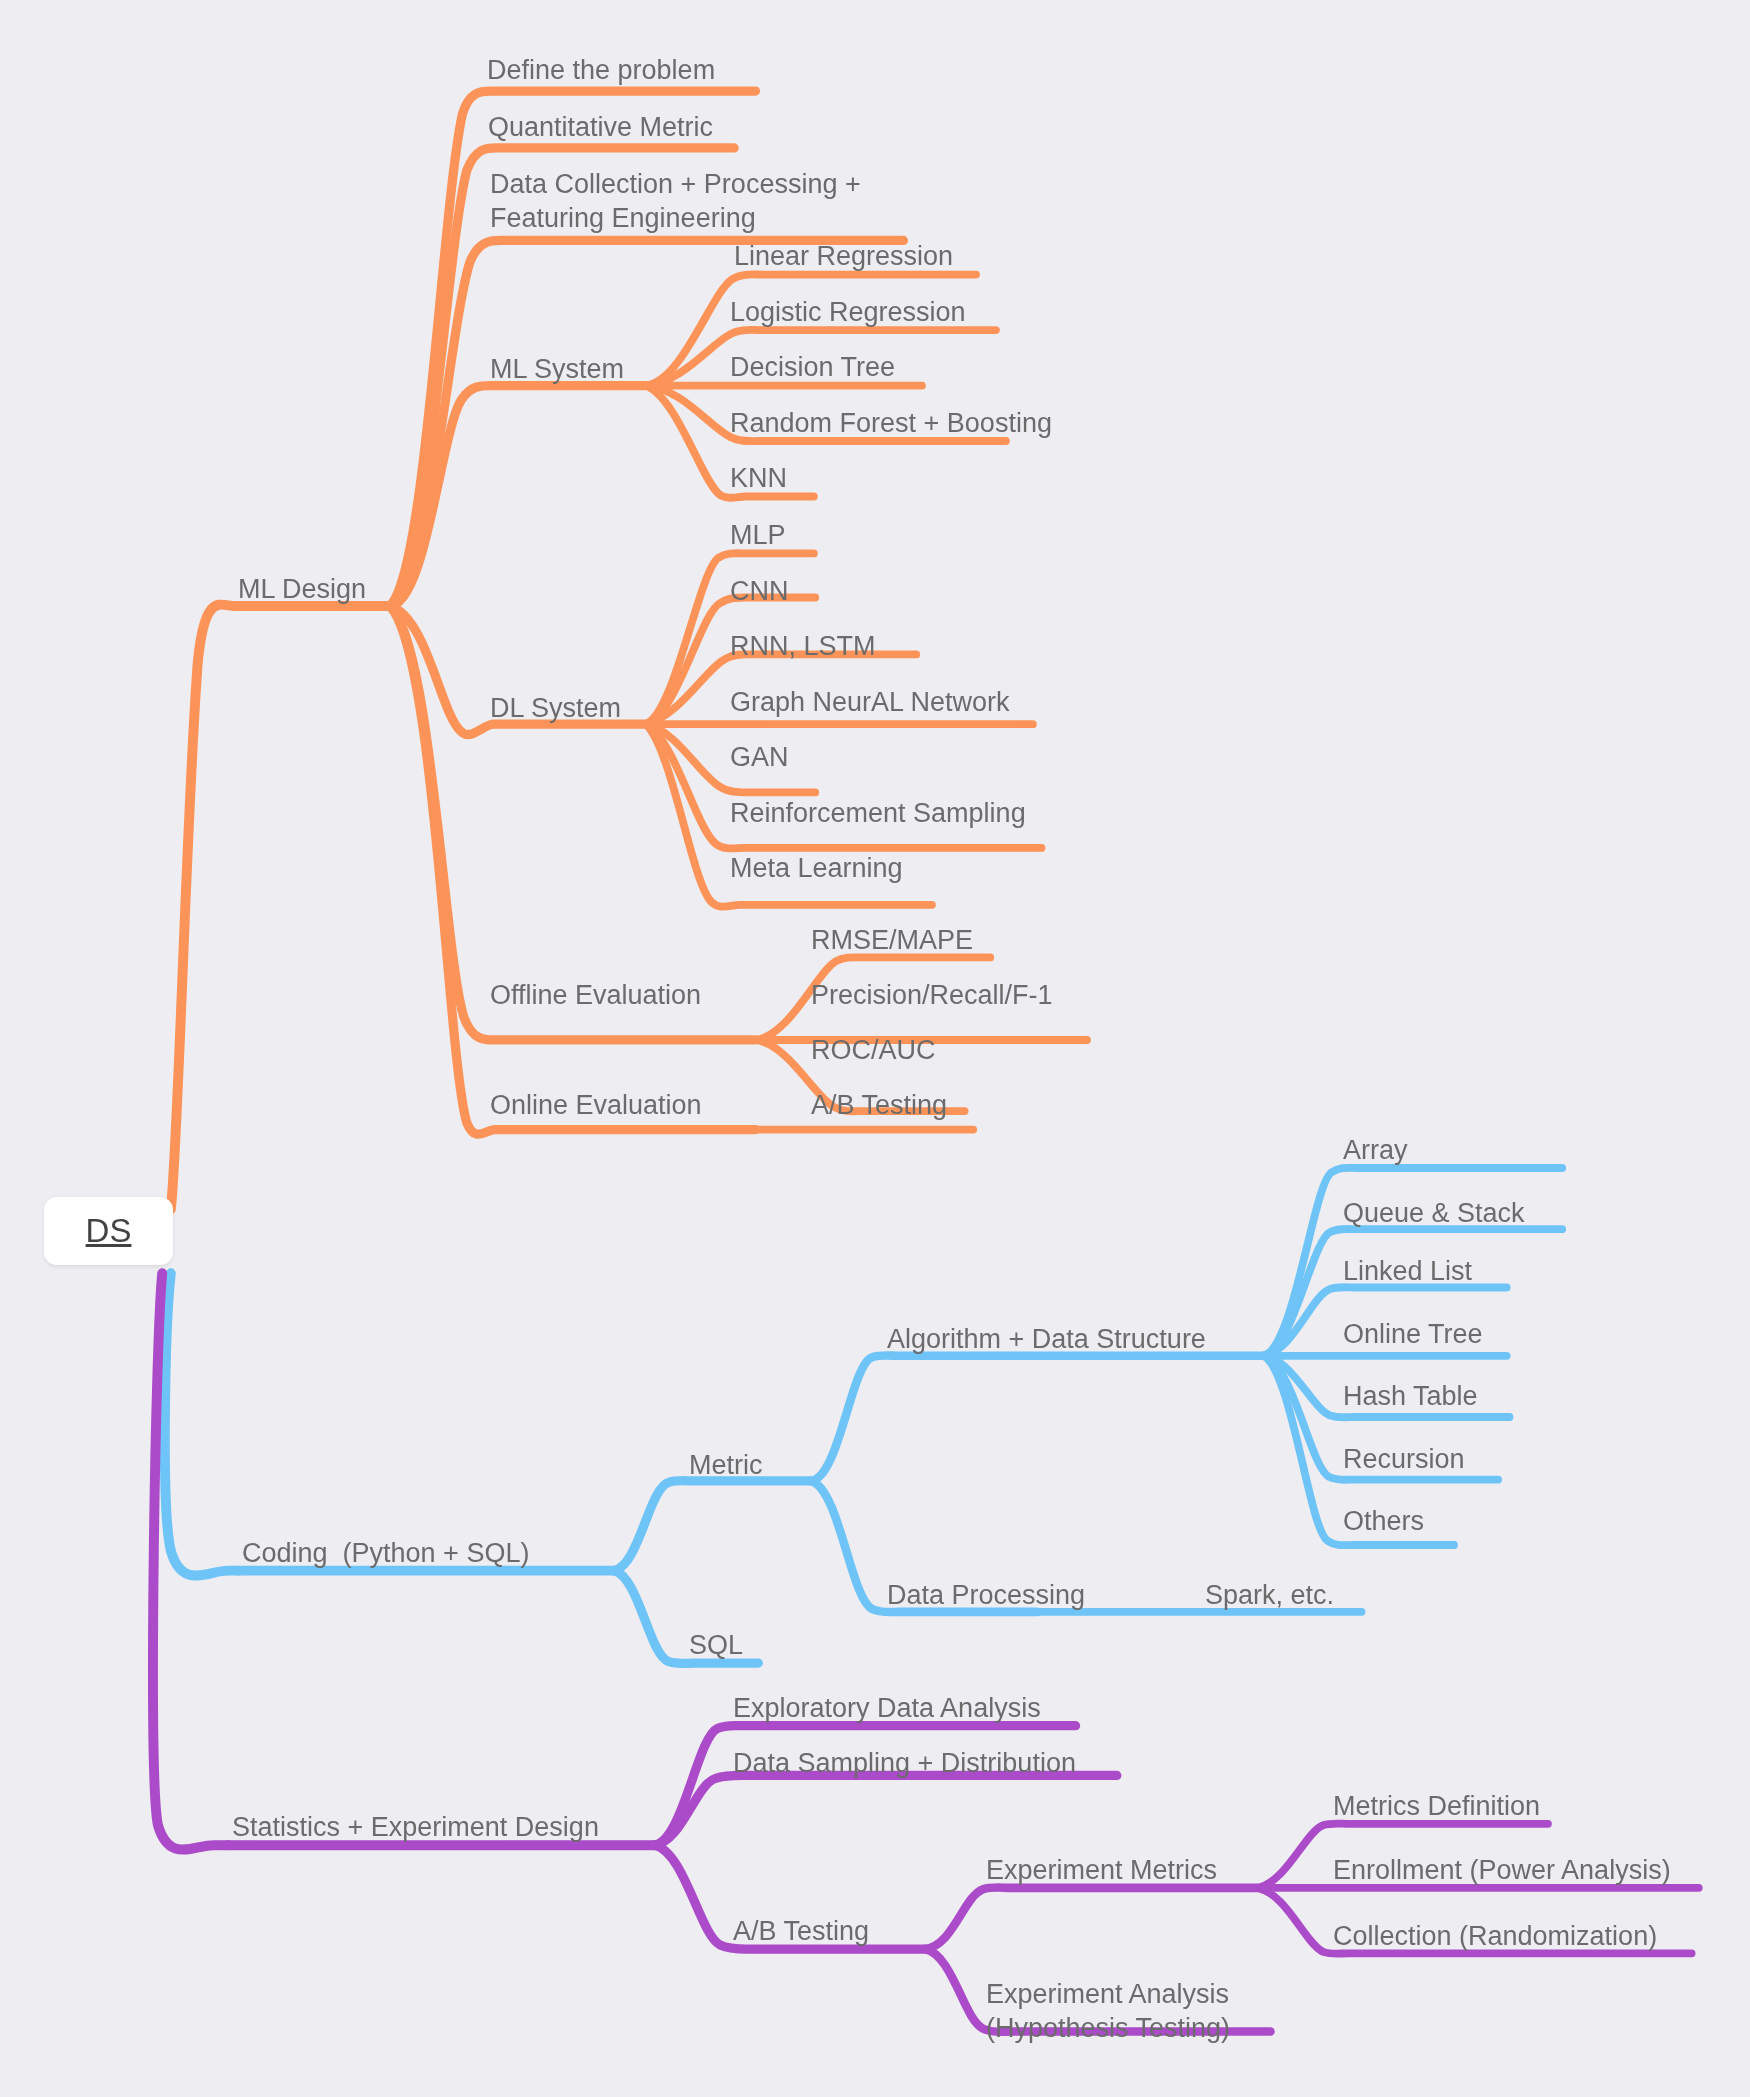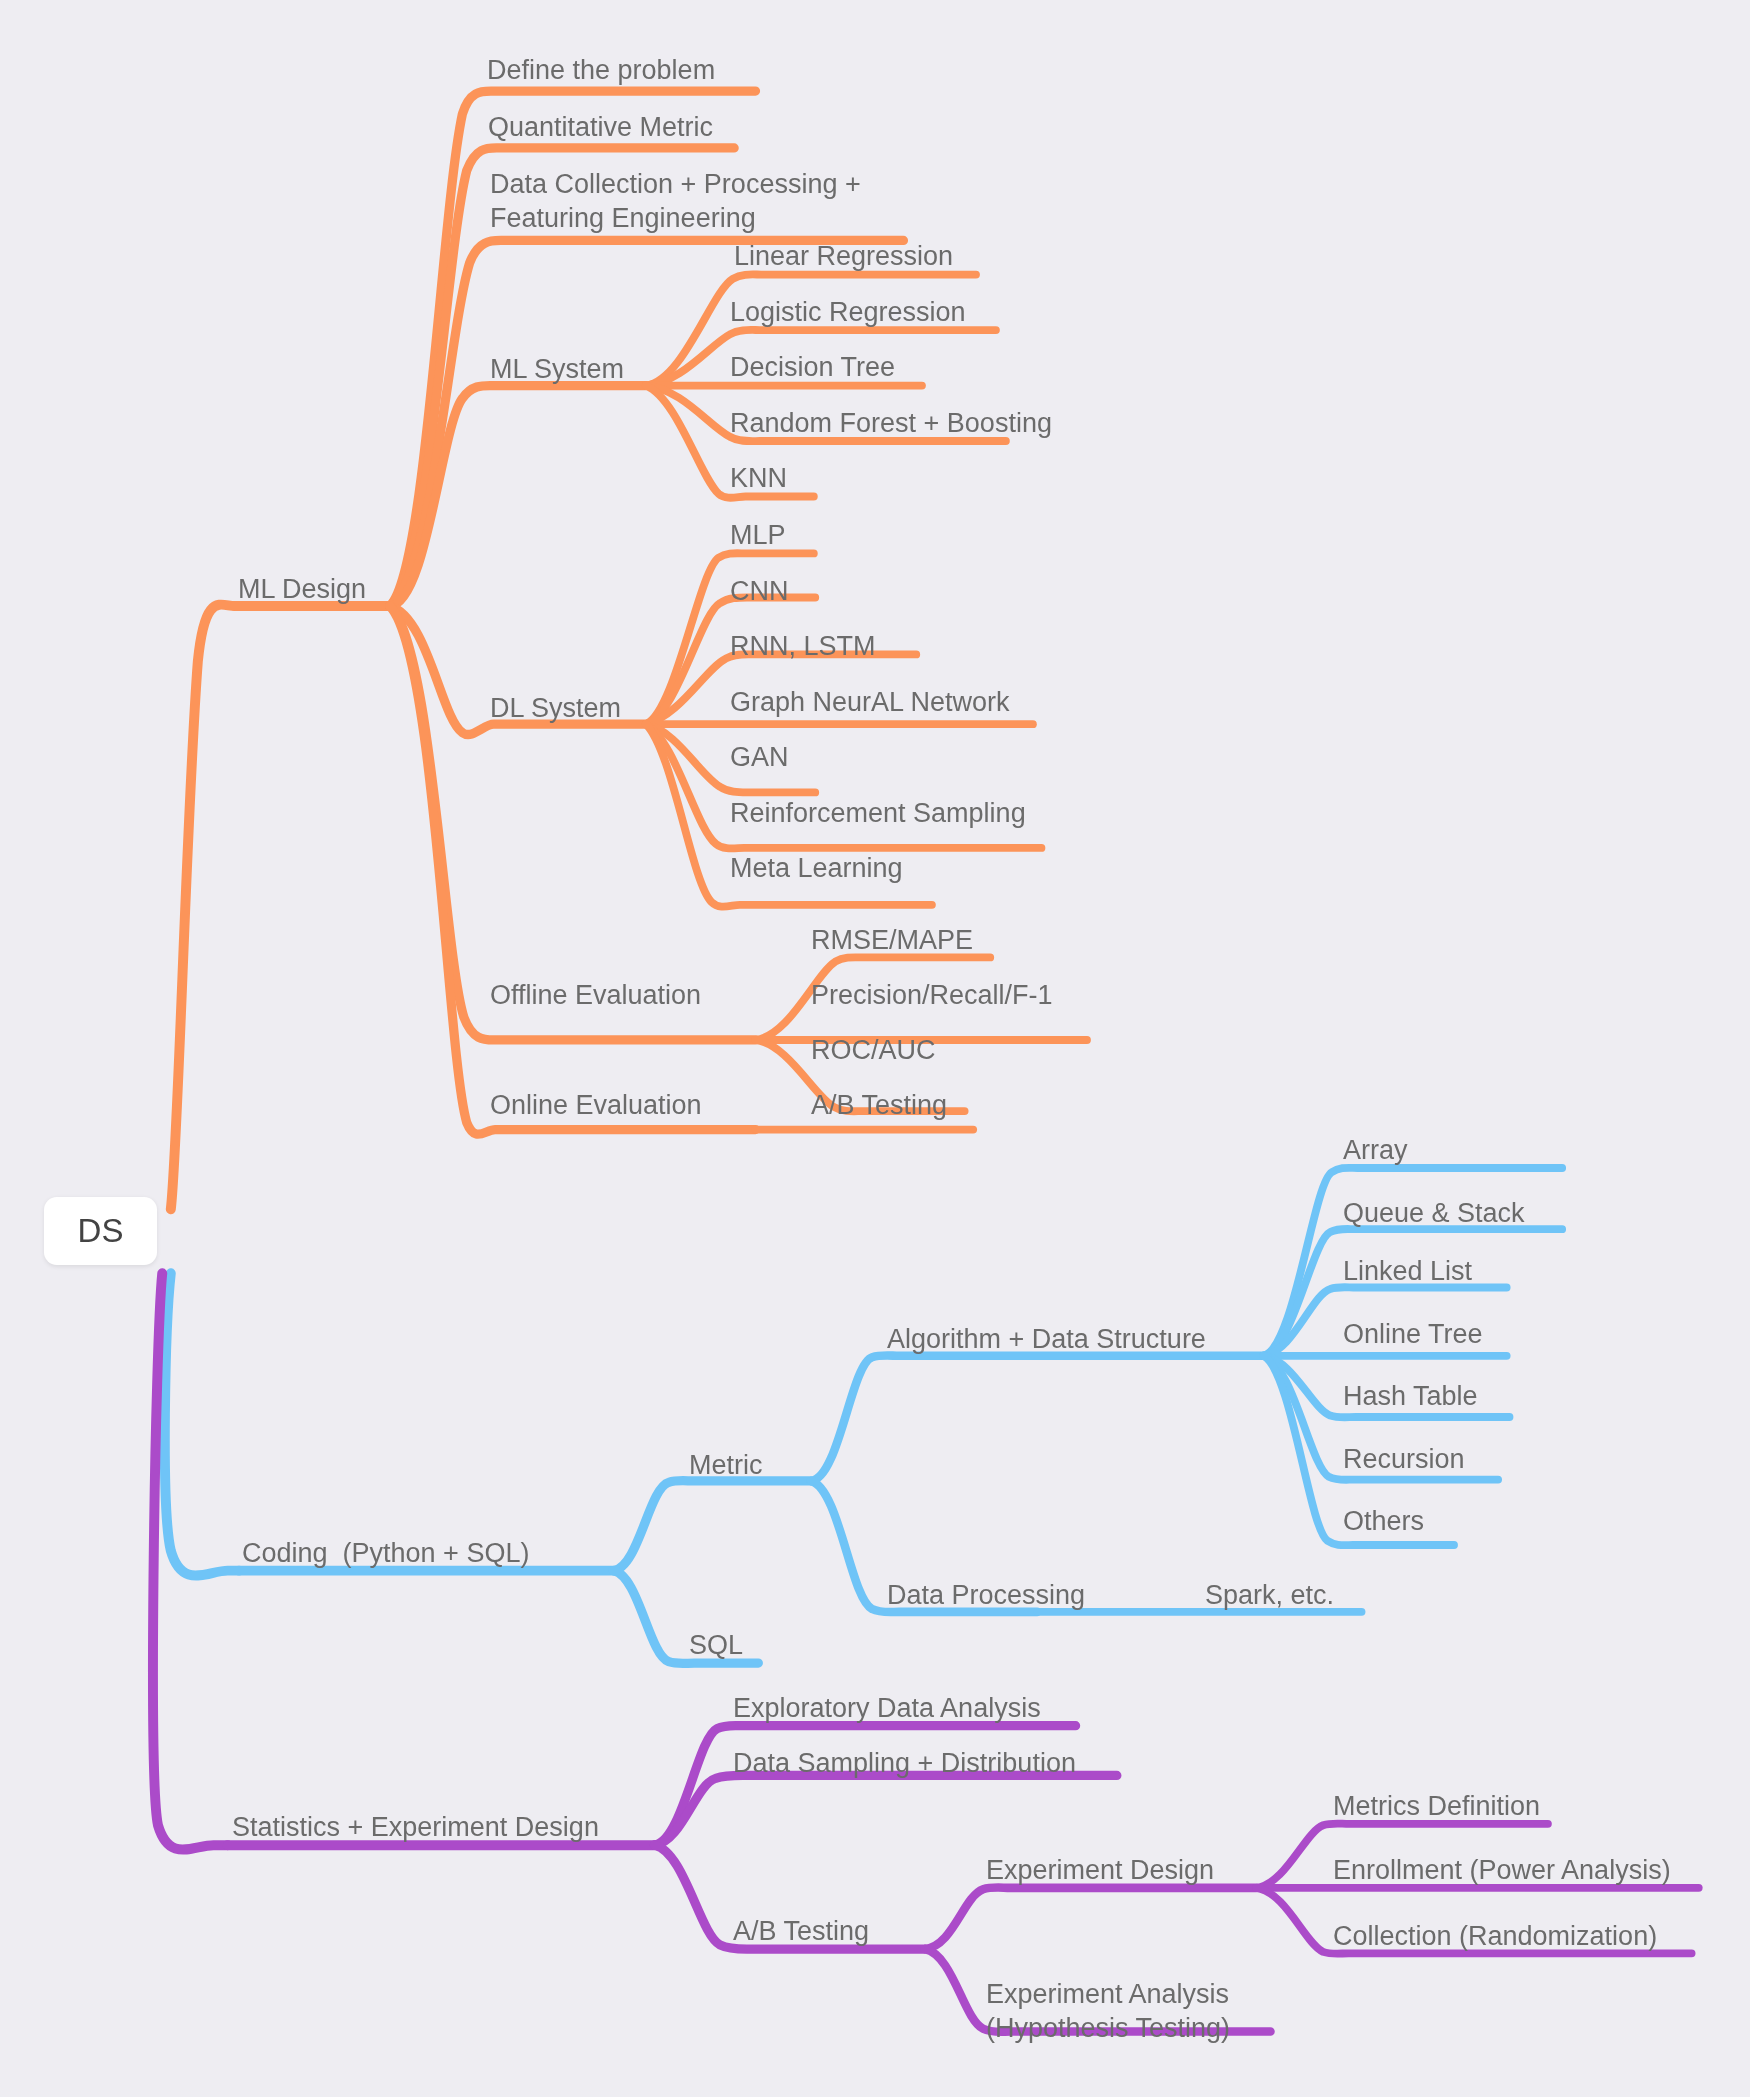--- a/index.html
+++ b/index.html
@@ -114,21 +114,21 @@
 
       <path d="M 1300 2740 C 1340 2748 1354 2838 1382 2852 C 1394 2858 1408 2856 1420 2856 L 1786 2856" stroke="#ab4bc9" stroke-width="12"></path>
 
       <path d="M 1766 2654 C 1808 2648 1834 2576 1860 2566 C 1872 2562 1884 2564 1896 2564 L 2176 2564" stroke="#ab4bc9" stroke-width="11"></path>
       <path d="M 1766 2654 L 2388 2654" stroke="#ab4bc9" stroke-width="11"></path>
       <path d="M 1766 2654 C 1808 2660 1834 2732 1860 2744 C 1872 2748 1884 2746 1896 2746 L 2378 2746" stroke="#ab4bc9" stroke-width="11"></path>
 
     </g>
   </svg>
 
-  <div class="root-node" style="left:44px;top:1197px;width:113px;height:68px;">
+  <div class="root-node" style="left:44px;top:1197px;width:129px;height:68px;text-decoration:underline;">
     <span>DS</span>
   </div>
 
   <div class="node-label" style="left:238px;top:573px;">ML Design</div>
 
   <div class="node-label" style="left:487px;top:54px;">Define the problem</div>
   <div class="node-label" style="left:488px;top:111px;">Quantitative Metric</div>
   <div class="node-label" style="left:490px;top:168px;">Data Collection + Processing +</div>
   <div class="node-label" style="left:490px;top:202px;">Featuring Engineering</div>
 
@@ -170,21 +170,21 @@
   <div class="node-label" style="left:1343px;top:1318px;">Online Tree</div>
   <div class="node-label" style="left:1343px;top:1380px;">Hash Table</div>
   <div class="node-label" style="left:1343px;top:1443px;">Recursion</div>
   <div class="node-label" style="left:1343px;top:1505px;">Others</div>
 
   <div class="node-label" style="left:232px;top:1811px;">Statistics + Experiment Design</div>
   <div class="node-label" style="left:733px;top:1692px;">Exploratory Data Analysis</div>
   <div class="node-label" style="left:733px;top:1747px;">Data Sampling + Distribution</div>
   <div class="node-label" style="left:733px;top:1915px;">A/B Testing</div>
 
-  <div class="node-label" style="left:986px;top:1854px;">Experiment Design</div>
+  <div class="node-label" style="left:986px;top:1854px;">Experiment Metrics</div>
   <div class="node-label" style="left:986px;top:1978px;">Experiment Analysis</div>
   <div class="node-label" style="left:986px;top:2012px;">(Hypothesis Testing)</div>
 
   <div class="node-label" style="left:1333px;top:1790px;">Metrics Definition</div>
   <div class="node-label" style="left:1333px;top:1854px;">Enrollment (Power Analysis)</div>
   <div class="node-label" style="left:1333px;top:1920px;">Collection (Randomization)</div>
 
 </div>
 
 

